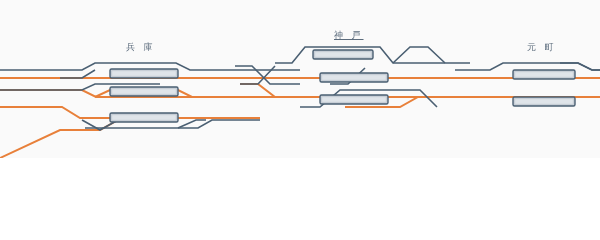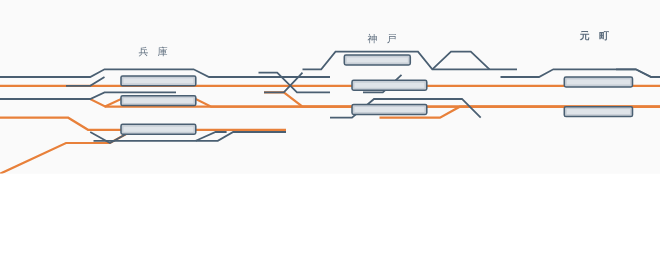--- a/index.html
+++ b/index.html
@@ -81,16 +81,16 @@
         <rect x="320" y="95" width="68" height="9" rx="1.5" fill="#c7ced6" stroke="#4a5f72" stroke-width="1.4"></rect>
         <rect x="322.2" y="97.2" width="63.6" height="4.6" fill="#dfe4e9" stroke="none"></rect>
         <rect x="513" y="70" width="62" height="9" rx="1.5" fill="#c7ced6" stroke="#4a5f72" stroke-width="1.4"></rect>
         <rect x="515.2" y="72.2" width="57.6" height="4.6" fill="#dfe4e9" stroke="none"></rect>
         <rect x="513" y="97" width="62" height="9" rx="1.5" fill="#c7ced6" stroke="#4a5f72" stroke-width="1.4"></rect>
         <rect x="515.2" y="99.2" width="57.6" height="4.6" fill="#dfe4e9" stroke="none"></rect>
       </g>
   </svg>
 
   <div class="station-label" style="left: 126px; top: 41px; color: rgb(91, 107, 124); text-align: right;">兵 庫</div>
-  <div class="station-label" style="left: 334px; top: 29px; color: rgb(91, 107, 124);">神 戸</div>
-  <div class="station-label" style="left: 527px; top: 26px; color: rgb(91, 107, 124); font-weight: bold;">元 町</div>
+  <div class="station-label" style="left: 334px; top: 29px; color: rgb(91, 107, 124); text-decoration: underline;">神 戸</div>
+  <div class="station-label" style="left: 527px; top: 41px; color: rgb(91, 107, 124);">元 町</div>
 
 </div>
 
 </body></html>

